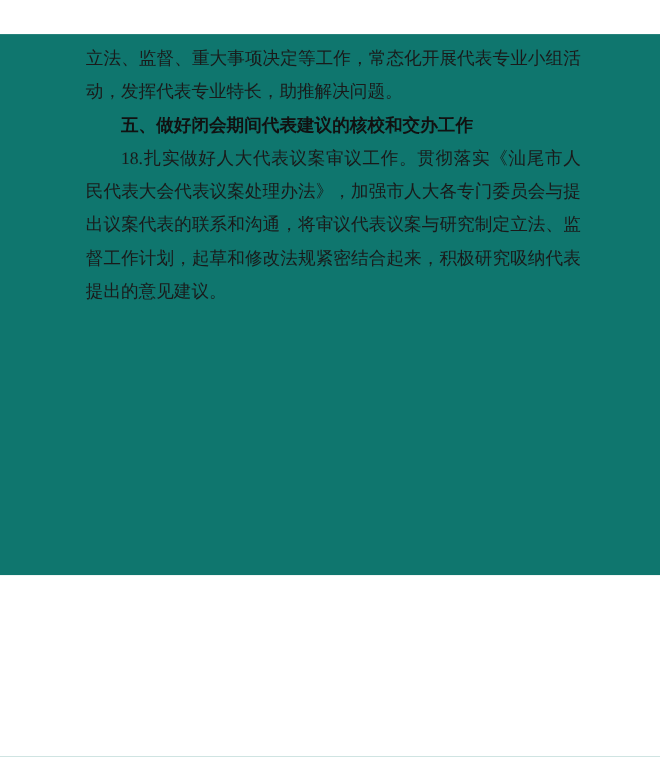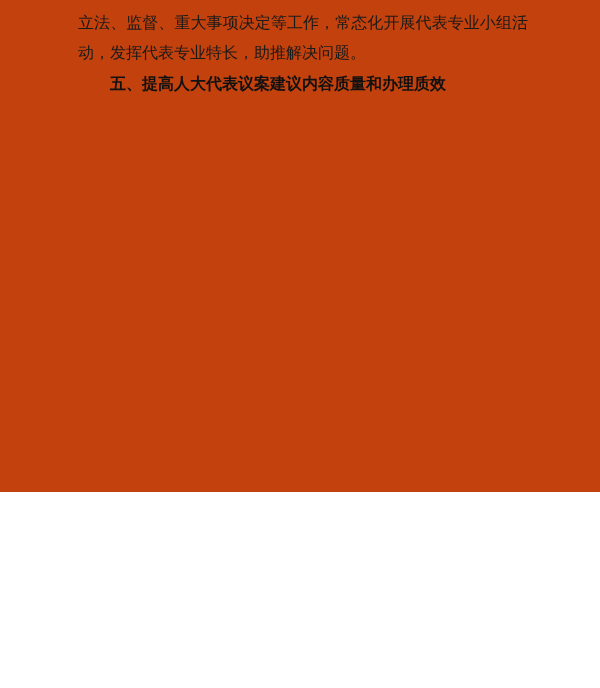--- a/index.html
+++ b/index.html
@@ -4,24 +4,25 @@
 <style>
   html, body {
     margin: 0;
     padding: 0;
     background: #ffffff;
   }
   .page {
     position: relative;
     width: 600px;
     height: 492px;
-    background: #c2410c;
+    background: #0f766e;
     overflow: hidden;
     box-sizing: border-box;
     padding: 8px 72px 0 78px;
+    margin-top: 31px;
   }
   .doc-body {
     width: 450px;
     color: #1a1a1a;
     font-family: "Liberation Serif", "DejaVu Serif", serif;
     font-size: 16px;
     line-height: 30.3px;
     text-align: justify;
     text-align-last: left;
   }
@@ -38,15 +39,16 @@
     text-indent: 32px;
     color: #111111;
   }
 </style>
 </head>
 <body>
 
 <div class="page">
   <div class="doc-body">
     <p>立法、监督、重大事项决定等工作，常态化开展代表专业小组活动，发挥代表专业特长，助推解决问题。</p>
-    <p class="section-heading">五、提高人大代表议案建议内容质量和办理质效</p>
+    <p class="section-heading">五、做好闭会期间代表建议的核校和交办工作</p>
+    <p class="para-indent">18.扎实做好人大代表议案审议工作。贯彻落实《汕尾市人民代表大会代表议案处理办法》，加强市人大各专门委员会与提出议案代表的联系和沟通，将审议代表议案与研究制定立法、监督工作计划，起草和修改法规紧密结合起来，积极研究吸纳代表提出的意见建议。</p>
   </div>
 </div>
 
 </body></html>

